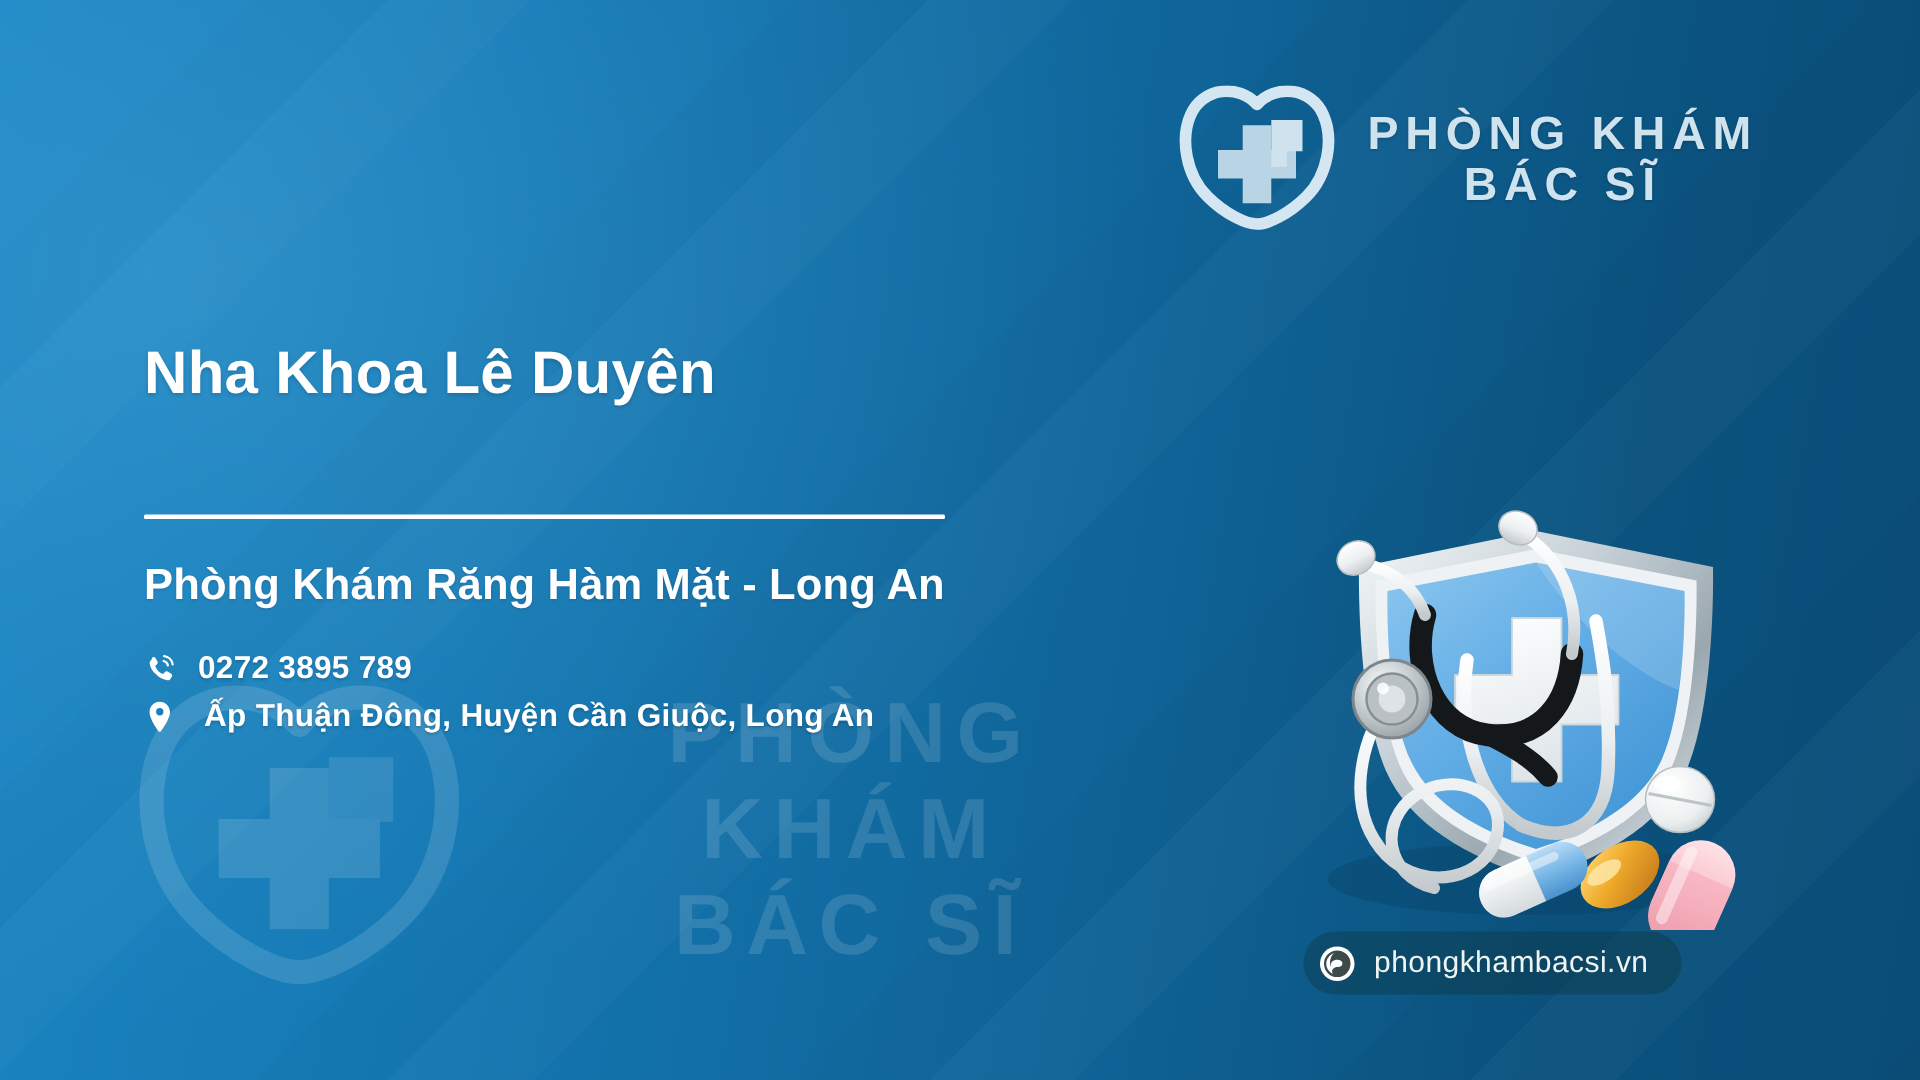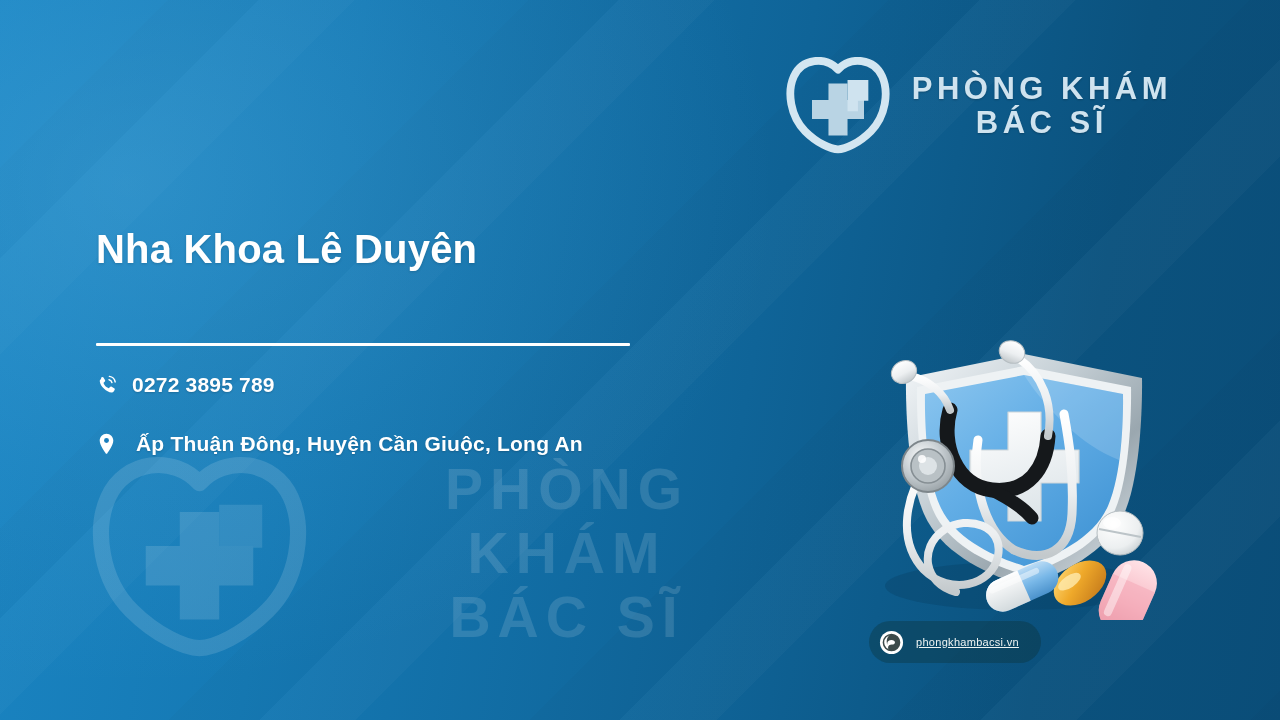--- a/index.html
+++ b/index.html
@@ -127,21 +127,21 @@
     font-size: 29px;
     font-weight: bold;
     color: #ffffff;
     letter-spacing: 0.1px;
     text-shadow: 0 1px 2px rgba(0,0,0,0.16);
   }
   .contact {
     margin-top: 27px;
     display: flex;
     flex-direction: column;
-    gap: 35px;
+    gap: 8px;
   }
   .contact-row {
     display: flex;
     align-items: center;
     gap: 14px;
     color: #ffffff;
     font-size: 21px;
     font-weight: bold;
     letter-spacing: 0.2px;
     text-shadow: 0 1px 2px rgba(0,0,0,0.18);
@@ -160,23 +160,22 @@
     padding: 0 22px 0 10px;
     display: flex;
     align-items: center;
     gap: 12px;
     background: rgba(12,46,46,0.33);
     border-radius: 21px;
   }
   .site-badge .globe { width: 25px; height: 25px; flex: none; display: block; }
   .site-badge .url {
     color: #eef4f3;
-    font-size: 11px;
+    font-size: 20px;
     letter-spacing: 0.3px;
-    text-decoration: underline;
   }
 
   
   .illustration {
     position: absolute;
     left: 832px;
     top: 318px;
     width: 336px;
     height: 302px;
   }
@@ -223,20 +222,21 @@
       <div class="brand-l1">PHÒNG KHÁM</div>
       <div class="brand-l2">BÁC SĨ</div>
     </div>
   </div>
 
   <div class="content">
     <h1 class="title">Nha Khoa Lê Duyên</h1>
 
     <div class="divider"></div>
 
+    <div class="subtitle">Phòng Khám Răng Hàm Mặt - Long An</div>
 
     <div class="contact">
 
       <div class="contact-row">
         <svg class="ic" viewBox="0 0 24 24" aria-hidden="true">
           <path d="M6.2 3.4c0.7-0.4 1.6-0.2 2 0.5l1.6 2.7c0.4 0.6 0.2 1.4-0.3 1.9l-1 0.9c-0.2 0.2-0.3 0.5-0.2 0.8 0.4 1.2 1.1 2.3 2 3.2 0.9 0.9 2 1.6 3.2 2 0.3 0.1 0.6 0 0.8-0.2l0.9-1c0.5-0.5 1.3-0.7 1.9-0.3l2.7 1.6c0.7 0.4 0.9 1.3 0.5 2l-1 1.6c-0.5 0.8-1.4 1.2-2.3 1.1-3-0.4-5.8-1.9-8.1-4.2C6 13.7 4.5 10.9 4.1 7.9 4 7 4.4 6.1 5.2 5.6Z" fill="#ffffff"></path>
           <path d="M14.6 2.6c3.2 0.4 5.8 2.9 6.3 6.1" fill="none" stroke="#ffffff" stroke-width="1.6" stroke-linecap="round"></path>
           <path d="M14.2 6.2c1.6 0.3 2.9 1.6 3.2 3.2" fill="none" stroke="#ffffff" stroke-width="1.6" stroke-linecap="round"></path>
         </svg>
         <span class="txt">0272 3895 789</span>

